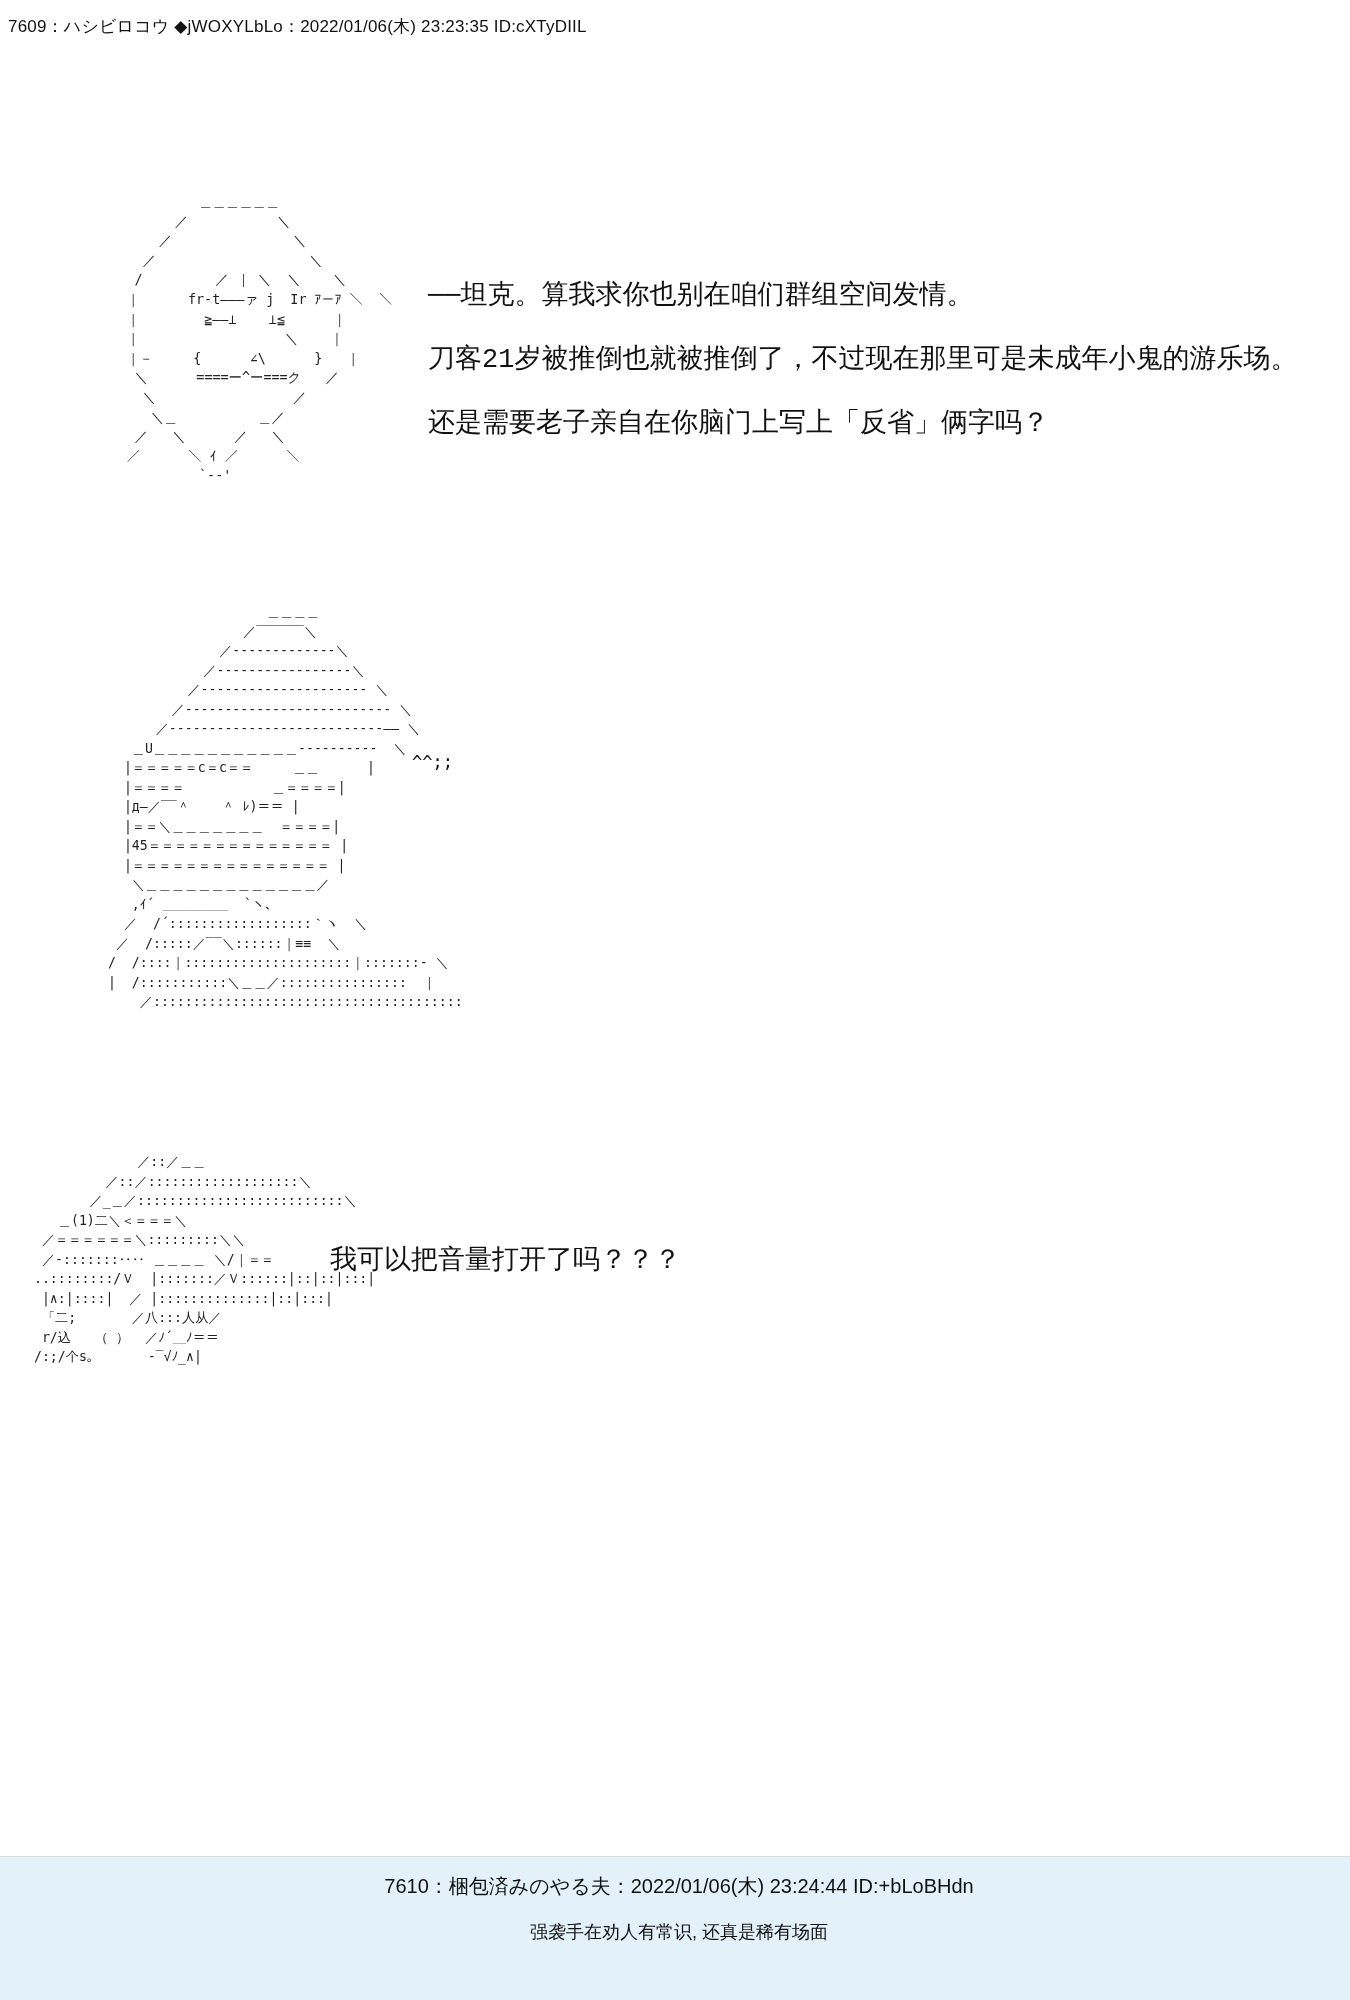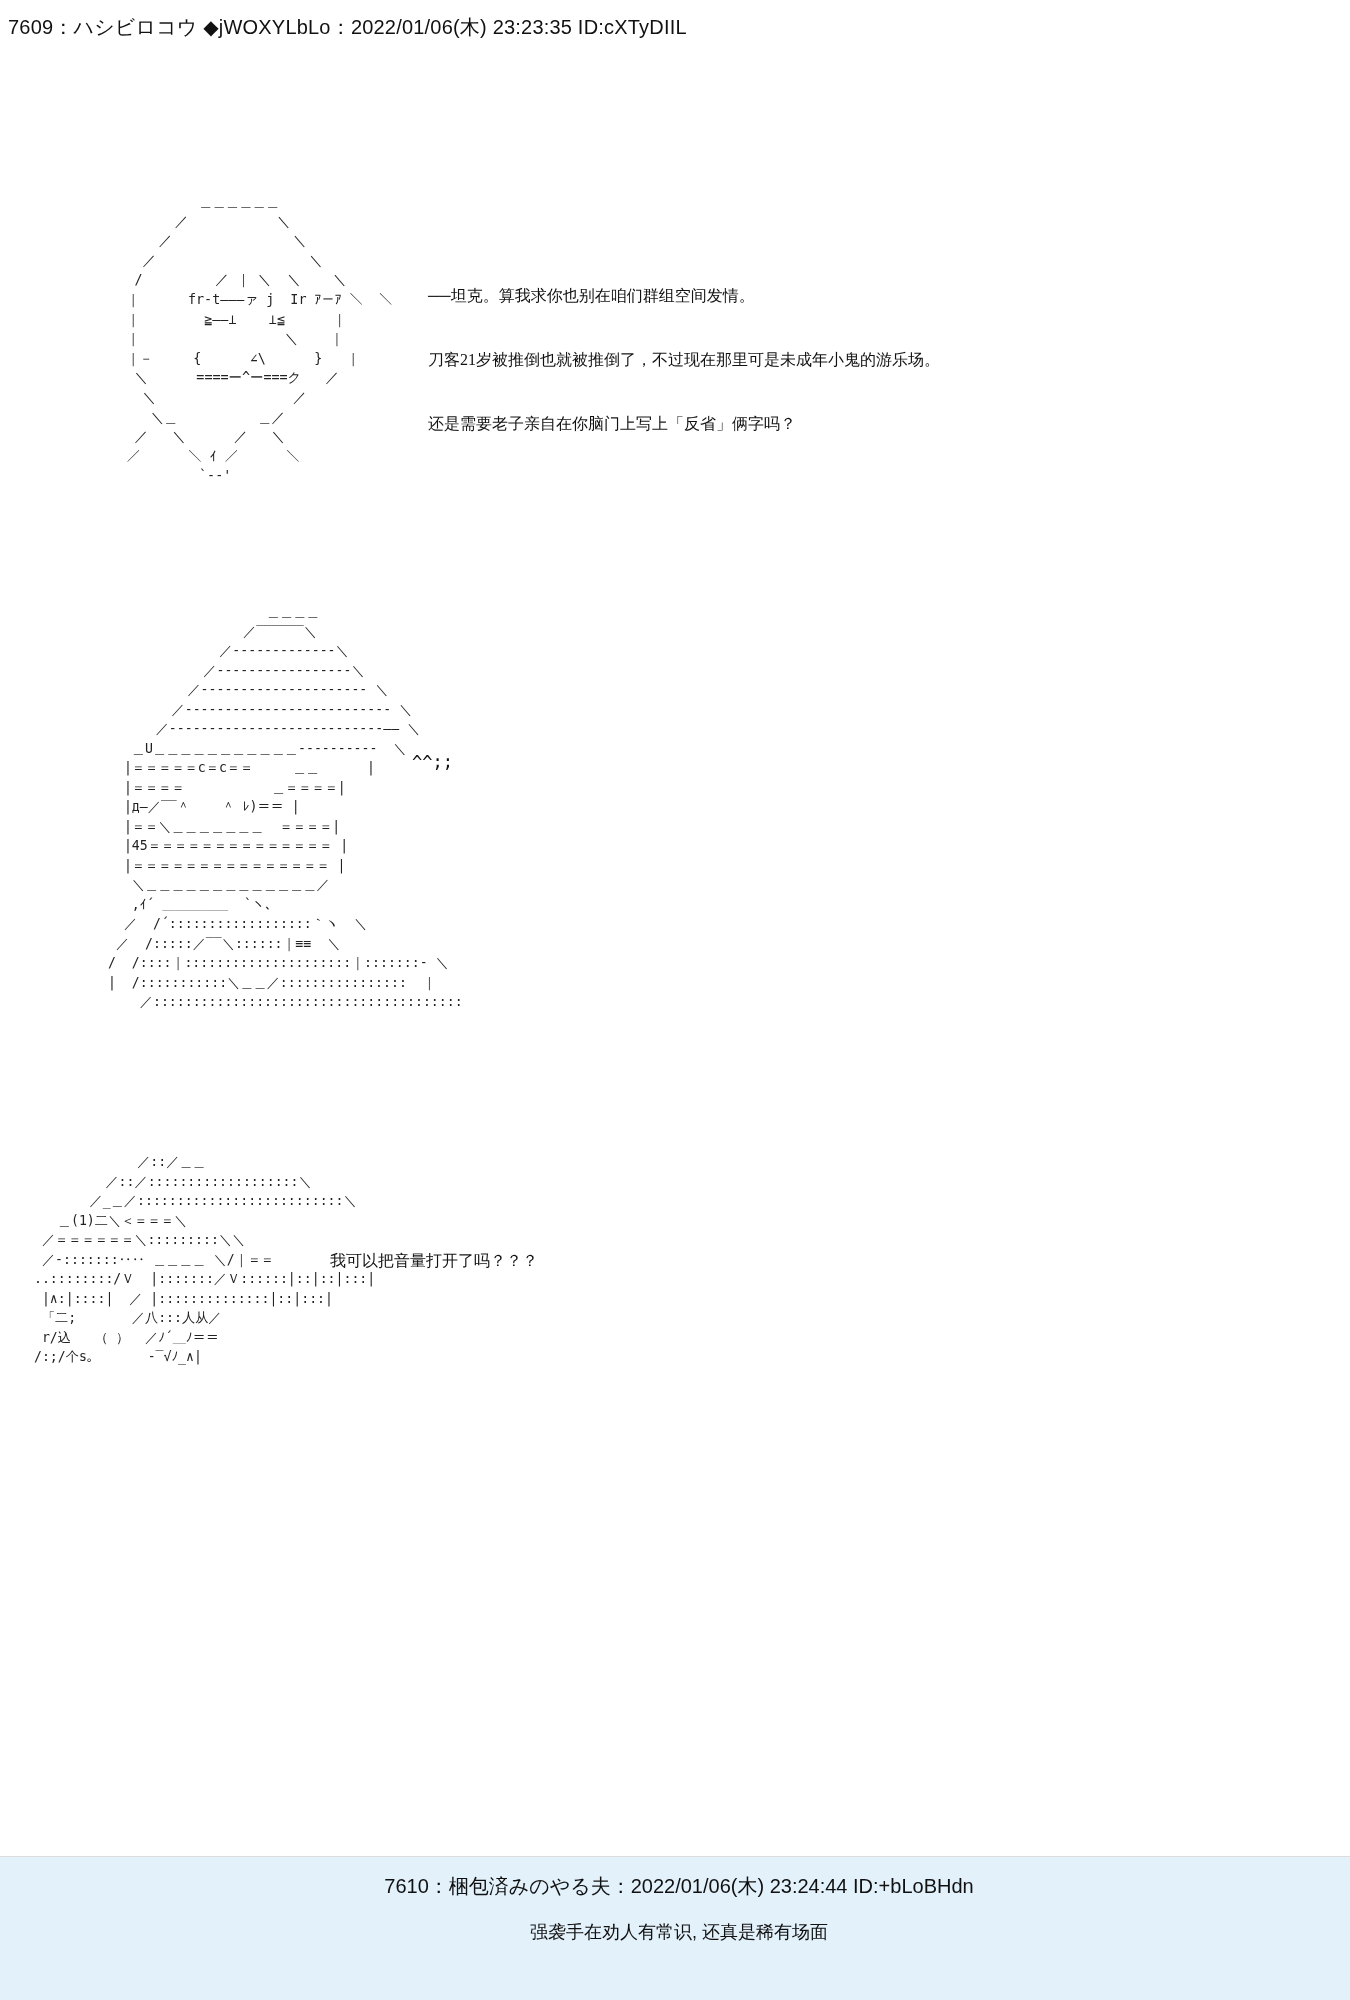--- a/index.html
+++ b/index.html
@@ -16,21 +16,21 @@
     overflow: hidden;
   }
 
   
   .post {
     position: relative;
     width: 1350px;
     box-sizing: border-box;
   }
   .post-head {
-    font-size: 20px;
+    font-size: 17px;
     line-height: 30px;
     letter-spacing: 0.2px;
     padding: 12px 0 0 8px;
     white-space: nowrap;
     color: #111111;
   }
 
   .post-body {
     position: relative;
   }
@@ -43,22 +43,22 @@
     letter-spacing: 0px;
     white-space: pre;
     color: #222222;
     margin: 0;
     position: absolute;
   }
 
   
   .speech {
     position: absolute;
-    font-family: Liberation Serif, serif;
-    font-size: 16px;
+    font-family: Liberation Mono, monospace;
+    font-size: 27px;
     line-height: 30px;
     white-space: nowrap;
     color: #111111;
   }
   .post2 {
     position: absolute;
     left: 0;
     width: 1350px;
     background: #e3f1fb;
     text-align: center;

